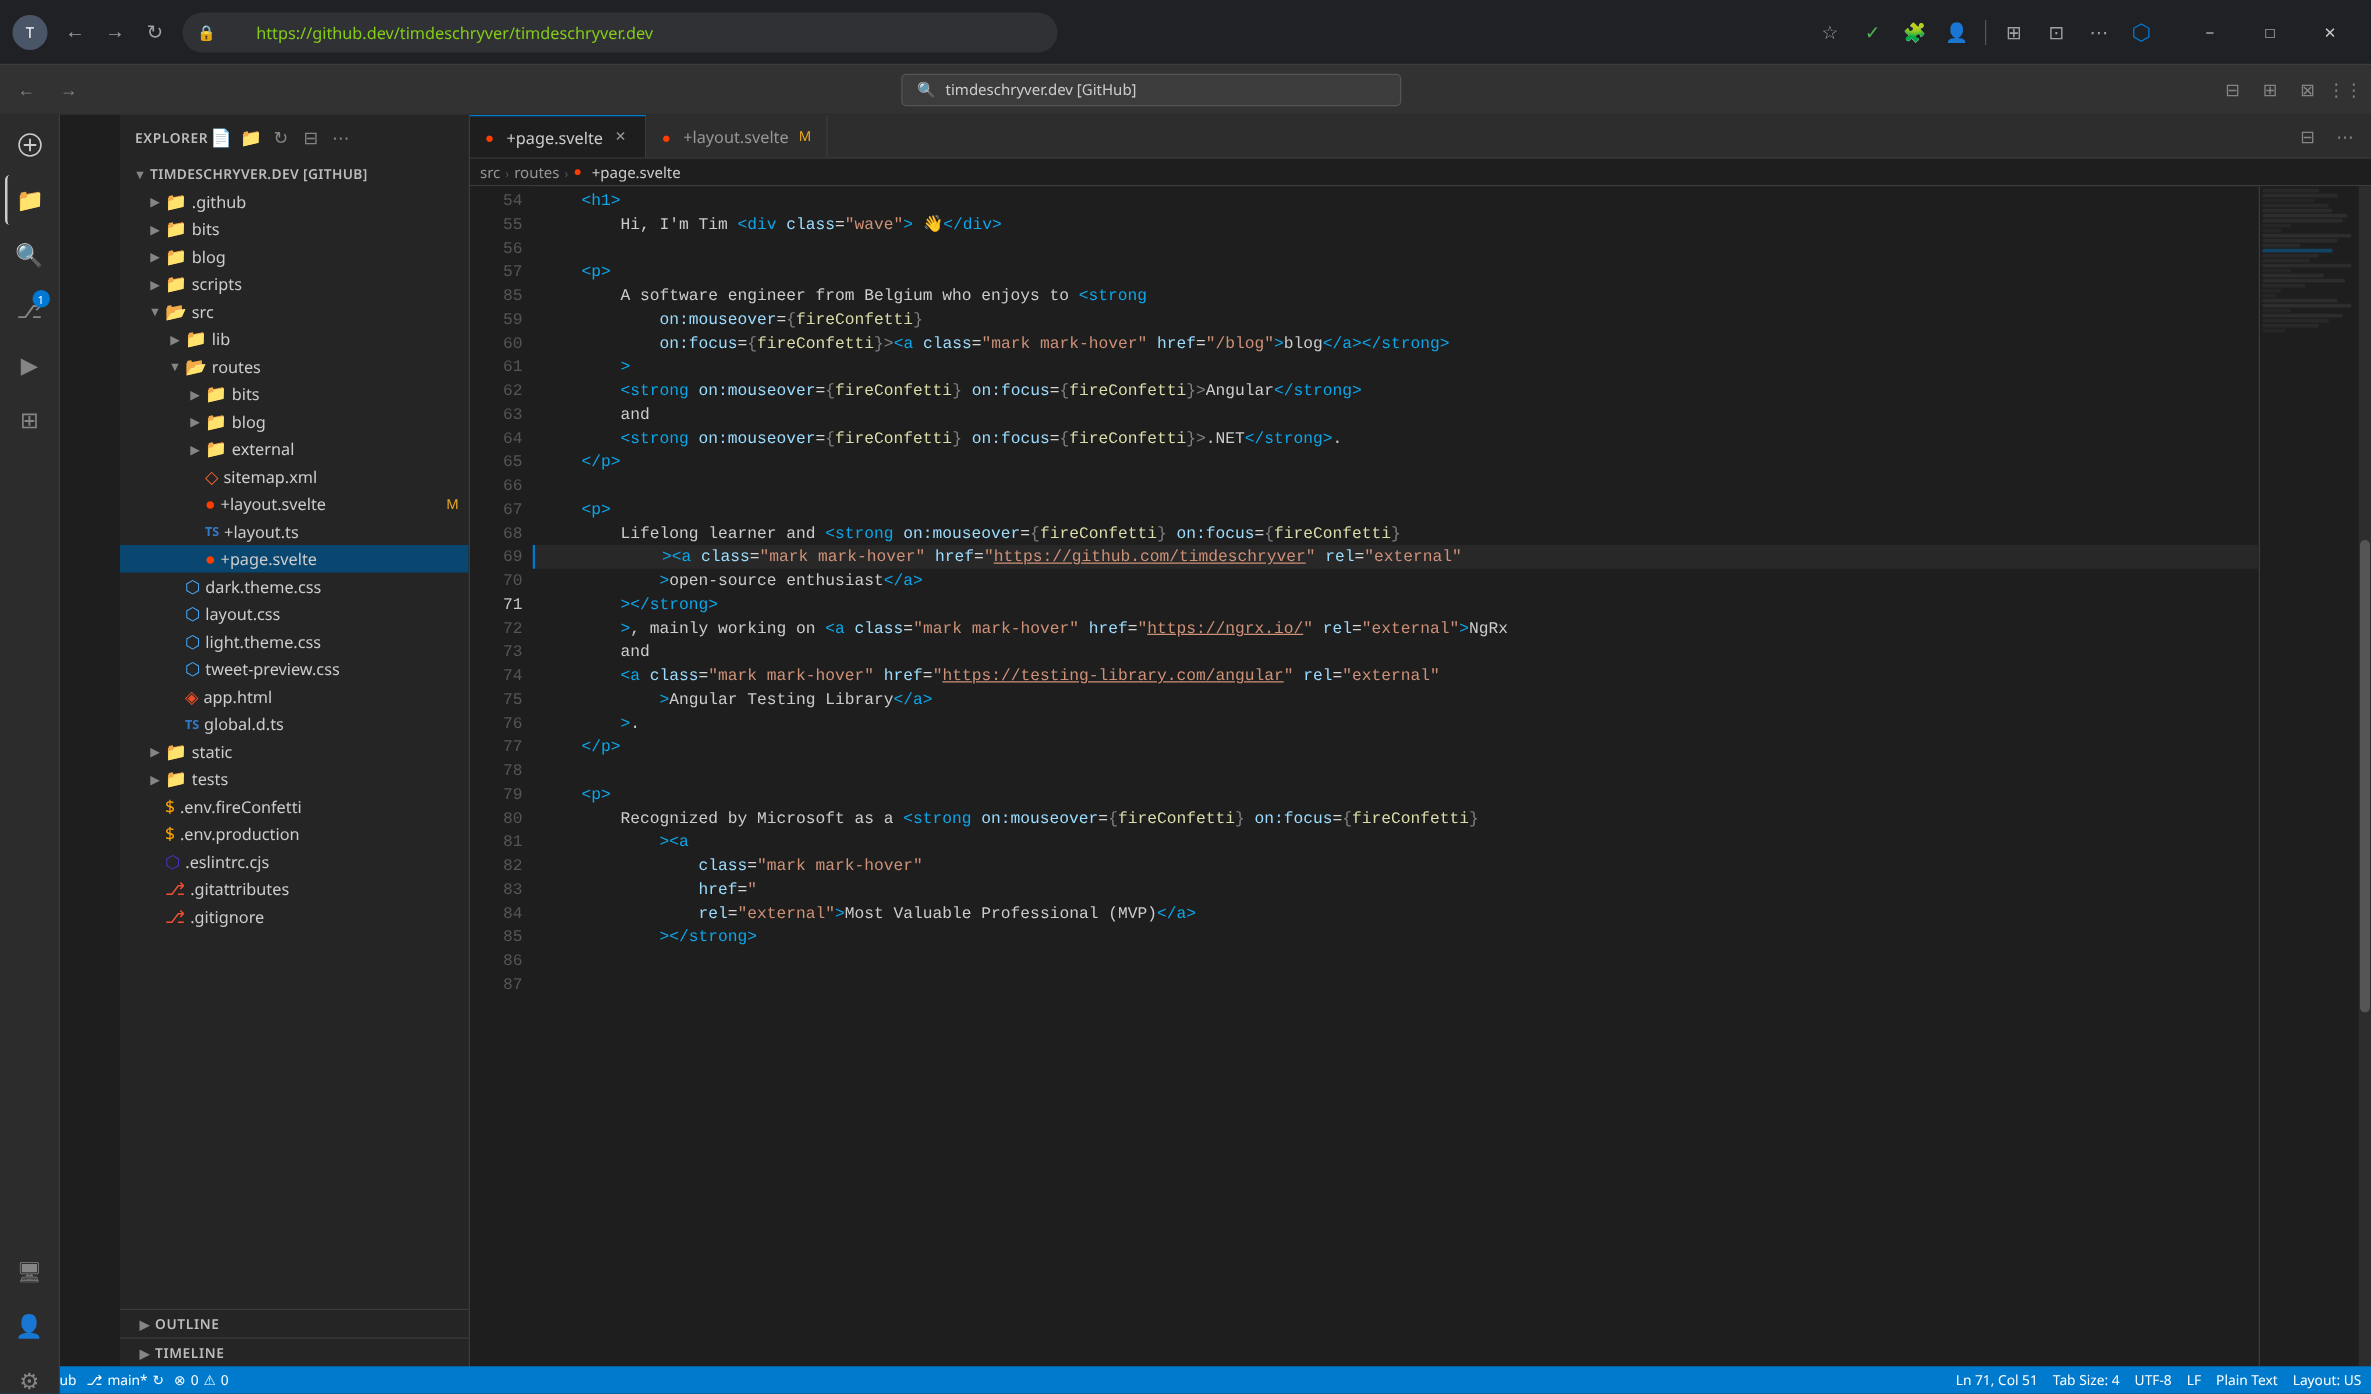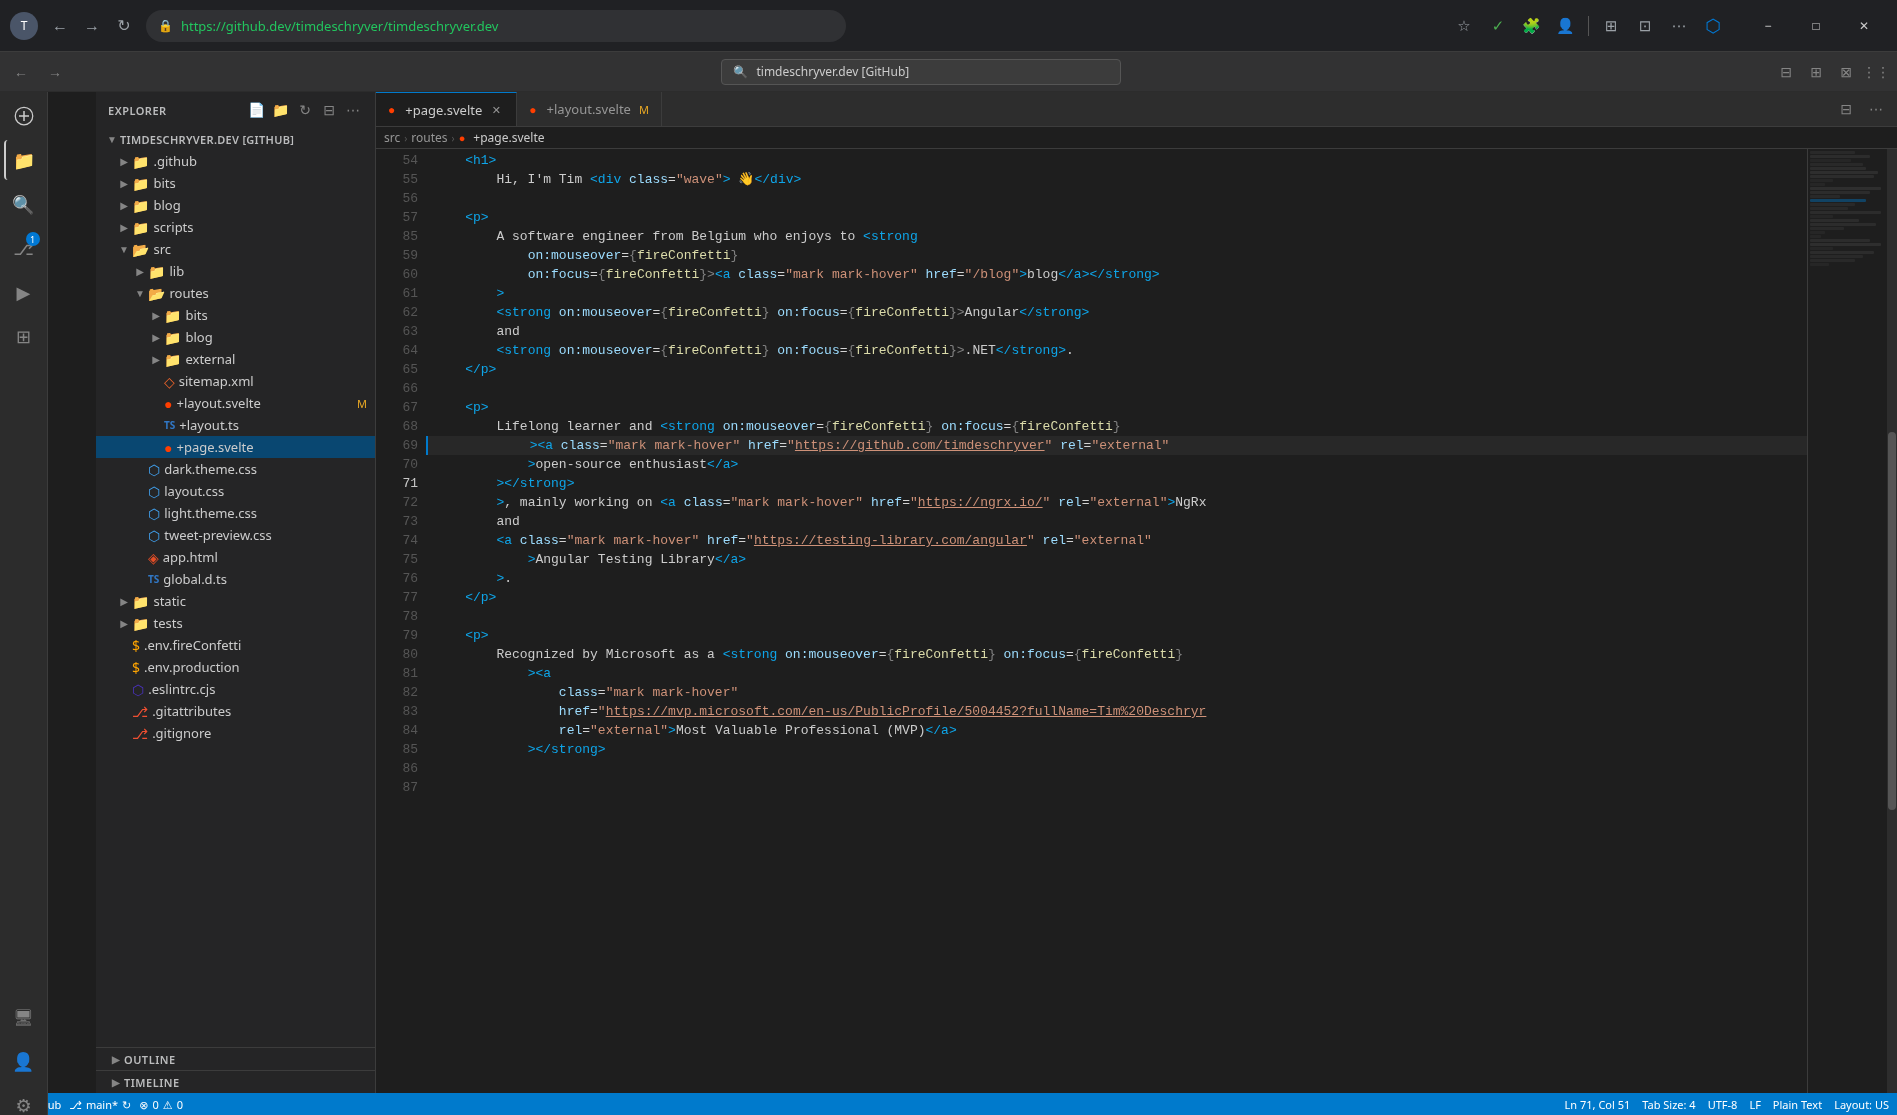--- a/index.html
+++ b/index.html
@@ -51,22 +51,23 @@
       background: #303134;
       border-radius: 20px;
       height: 32px;
       display: flex;
       align-items: center;
       padding: 0 12px;
       gap: 8px;
       max-width: 700px;
     }
     .address-bar-text {
-      color: #22c55e;
+      color: #84cc16;
       font-size: 13px;
+      margin-left: 24px;
     }
     .browser-actions {
       display: flex;
       align-items: center;
       gap: 2px;
       margin-left: auto;
     }
     .browser-action-btn {
       width: 32px; height: 32px;
       background: transparent;
@@ -134,21 +135,20 @@
       width: 280px;
       background: #252526;
       border-right: 1px solid #3c3c3c;
       display: flex;
       flex-direction: column;
       overflow: hidden;
     }
     .sidebar-header {
       display: flex;
       align-items: center;
-      justify-content: space-between;
       padding: 8px 12px;
       color: #bbbcbd;
       font-size: 11px;
       font-weight: 600;
       text-transform: uppercase;
       letter-spacing: 0.5px;
     }
     .sidebar-header-actions {
       display: flex; gap: 4px;
     }
@@ -868,21 +868,21 @@
 
         <div class="code-line">
           <span class="text-c">&nbsp;&nbsp;&nbsp;&nbsp;&nbsp;&nbsp;&nbsp;&nbsp;&nbsp;&nbsp;&nbsp;&nbsp;</span><span class="kw">&gt;&lt;a</span>
         </div>
 
         <div class="code-line">
           <span class="text-c">&nbsp;&nbsp;&nbsp;&nbsp;&nbsp;&nbsp;&nbsp;&nbsp;&nbsp;&nbsp;&nbsp;&nbsp;&nbsp;&nbsp;&nbsp;&nbsp;</span><span class="attr">class</span><span class="op">=</span><span class="str">"mark mark-hover"</span>
         </div>
 
         <div class="code-line">
-          <span class="text-c">&nbsp;&nbsp;&nbsp;&nbsp;&nbsp;&nbsp;&nbsp;&nbsp;&nbsp;&nbsp;&nbsp;&nbsp;&nbsp;&nbsp;&nbsp;&nbsp;</span><span class="attr">href</span><span class="op">=</span><span class="str">"</span><span class="url">https://mvp.microsoft.com/en-us/PublicProfile/5004452?fullName=Tim%20Deschryr</span>
+          <span class="text-c">&nbsp;&nbsp;&nbsp;&nbsp;&nbsp;&nbsp;&nbsp;&nbsp;&nbsp;&nbsp;&nbsp;&nbsp;&nbsp;&nbsp;&nbsp;&nbsp;</span><span class="attr">href</span><span class="op">=</span><span class="str">"</span>
         </div>
 
         <div class="code-line">
           <span class="text-c">&nbsp;&nbsp;&nbsp;&nbsp;&nbsp;&nbsp;&nbsp;&nbsp;&nbsp;&nbsp;&nbsp;&nbsp;&nbsp;&nbsp;&nbsp;&nbsp;</span><span class="attr">rel</span><span class="op">=</span><span class="str">"external"</span><span class="kw">&gt;</span><span class="text-c">Most Valuable Professional (MVP)</span><span class="kw">&lt;/a&gt;</span>
         </div>
 
         <div class="code-line">
           <span class="text-c">&nbsp;&nbsp;&nbsp;&nbsp;&nbsp;&nbsp;&nbsp;&nbsp;&nbsp;&nbsp;&nbsp;&nbsp;</span><span class="kw">&gt;&lt;/strong&gt;</span>
         </div>
       </div>

